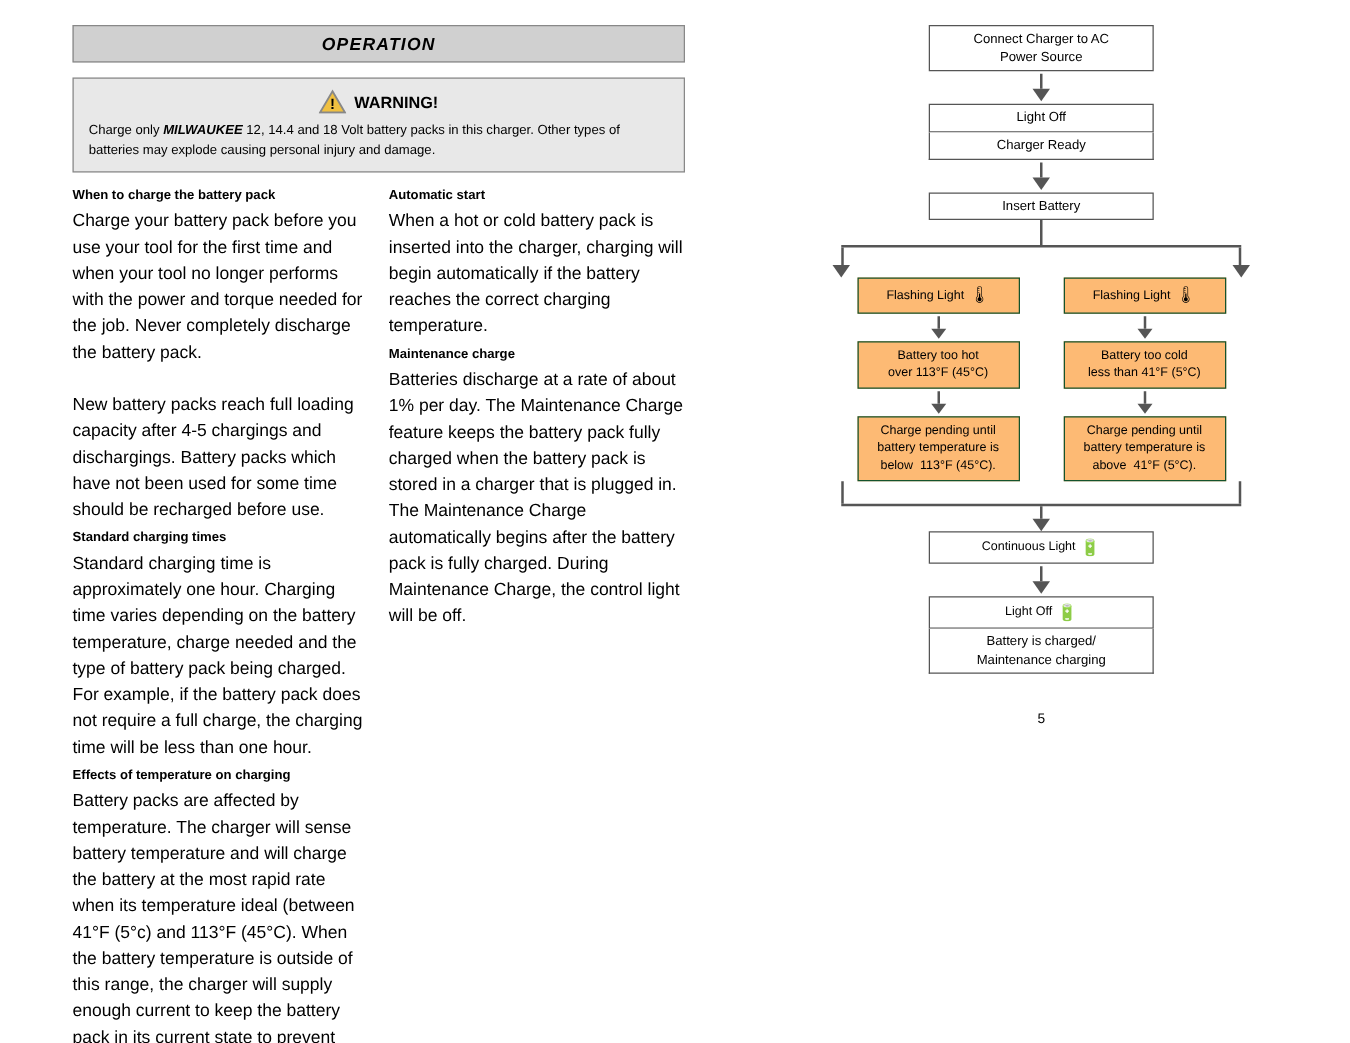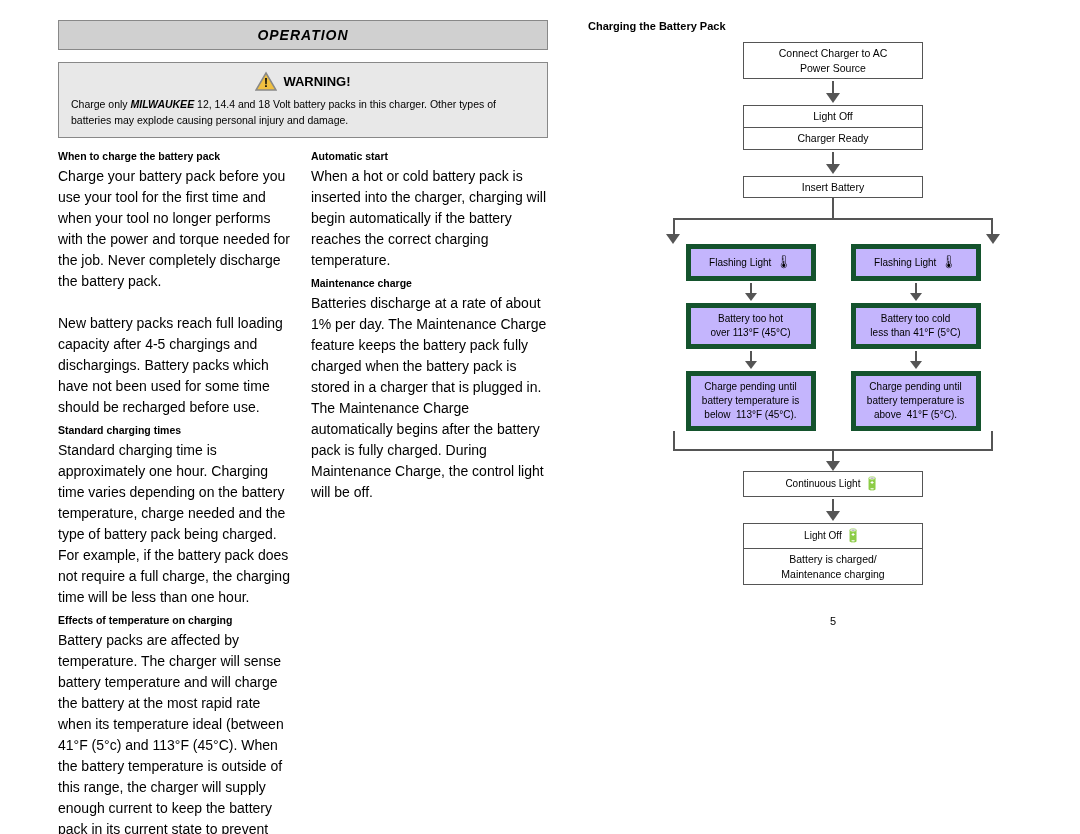--- a/index.html
+++ b/index.html
@@ -130,22 +130,22 @@
       background: #555;
     }
     .arrow-down .head {
       width: 0;
       height: 0;
       border-left: 7px solid transparent;
       border-right: 7px solid transparent;
       border-top: 10px solid #555;
     }
     .branch-box {
-      border: 5px solid #14532d;
-      background: #c4b5fd;
+      border: 1px solid #14532d;
+      background: #fdba74;
       padding: 4px 6px;
       text-align: center;
       font-size: 10px;
       line-height: 1.4;
       min-width: 130px;
     }
     .branch-arrow {
       display: flex;
       flex-direction: column;
       align-items: center;
@@ -235,21 +235,20 @@
             Batteries discharge at a rate of about 1% per day. The Maintenance Charge feature keeps the battery pack fully charged when the battery pack is stored in a charger that is plugged in.  The Maintenance Charge automatically begins after the battery pack is fully charged. During Maintenance Charge, the control light will be off.
           </div>
         </div>
       </div>
     </div>
 
     <div class="page-number">4</div>
   </div>
 
   <div class="right-col">
-    <div class="flowchart-title">Charging the Battery Pack</div>
 
     <div class="flowchart">
 
       <div class="flow-box wide">
         <span>Connect Charger to AC<br>Power Source</span>
       </div>
 
       <div class="arrow-down">
         <div class="line"></div>
         <div class="head"></div>

